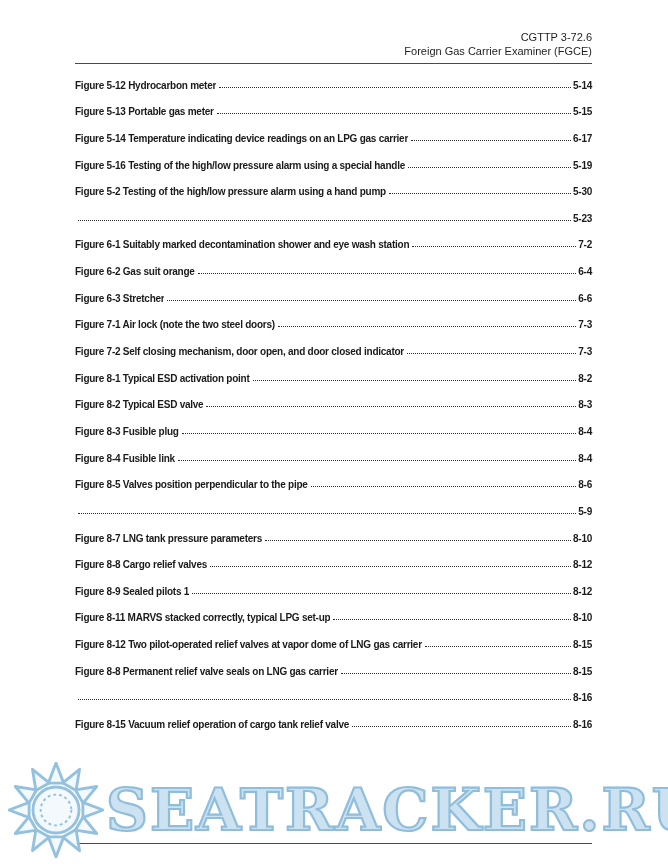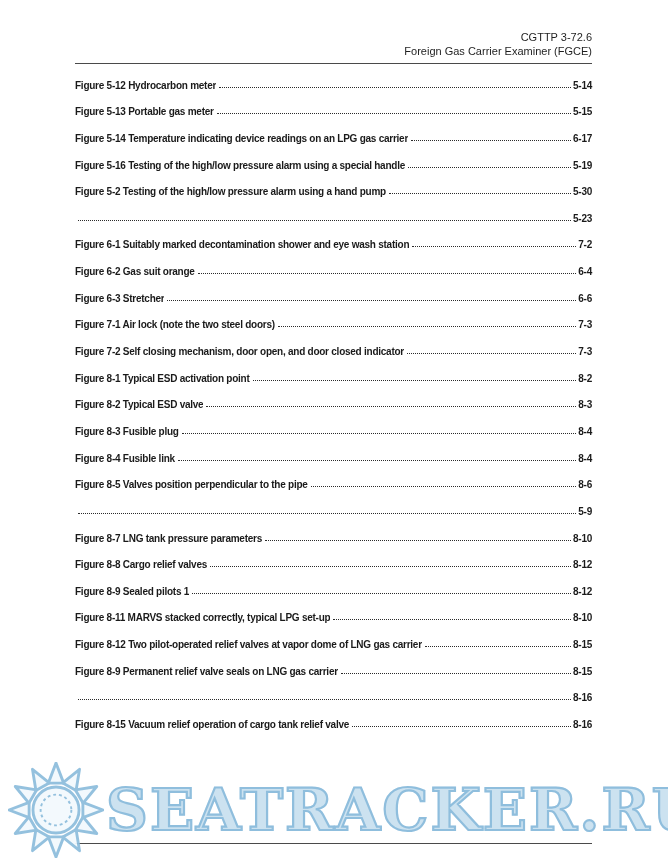--- a/index.html
+++ b/index.html
@@ -211,21 +211,21 @@
     <span class="toc-label">Figure 8-11 MARVS stacked correctly, typical LPG set-up</span>
     <span class="toc-leader"></span>
     <span class="toc-page">8-10</span>
   </div>
       <div class="toc-row">
     <span class="toc-label">Figure 8-12 Two pilot-operated relief valves at vapor dome of LNG gas carrier</span>
     <span class="toc-leader"></span>
     <span class="toc-page">8-15</span>
   </div>
       <div class="toc-row">
-    <span class="toc-label">Figure 8-9 Permanent relief valve seals on LNG gas carrier</span>
+    <span class="toc-label">Figure 8-8 Permanent relief valve seals on LNG gas carrier</span>
     <span class="toc-leader"></span>
     <span class="toc-page">8-15</span>
   </div>
       <div class="toc-row">
     <span class="toc-leader"></span>
     <span class="toc-page">8-16</span>
   </div>
       <div class="toc-row">
     <span class="toc-label">Figure 8-15 Vacuum relief operation of cargo tank relief valve</span>
     <span class="toc-leader"></span>

